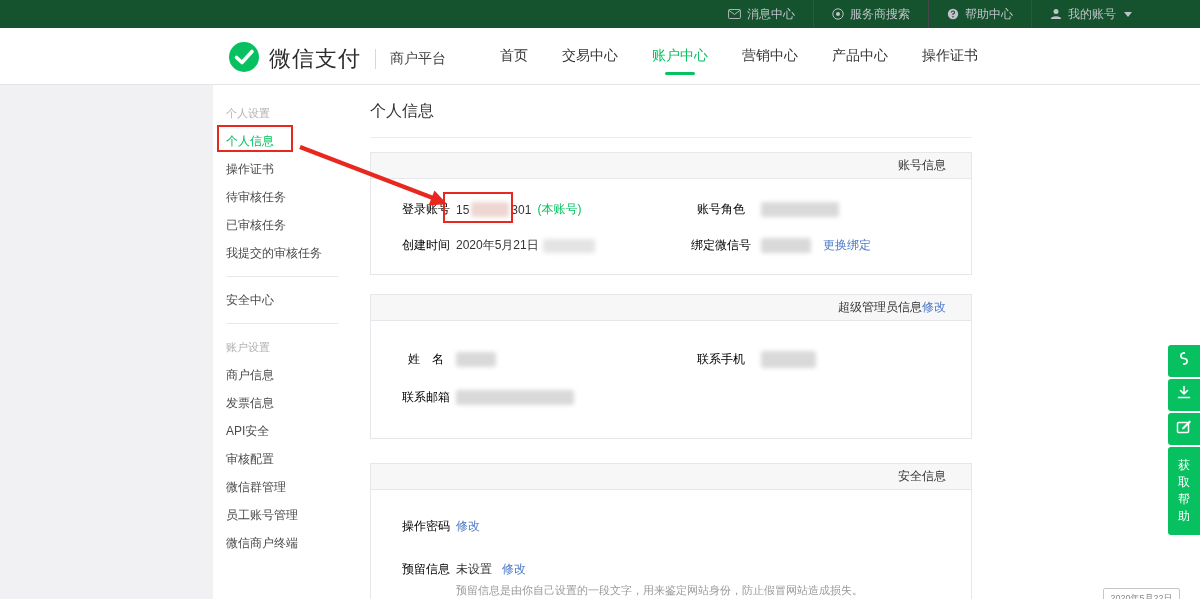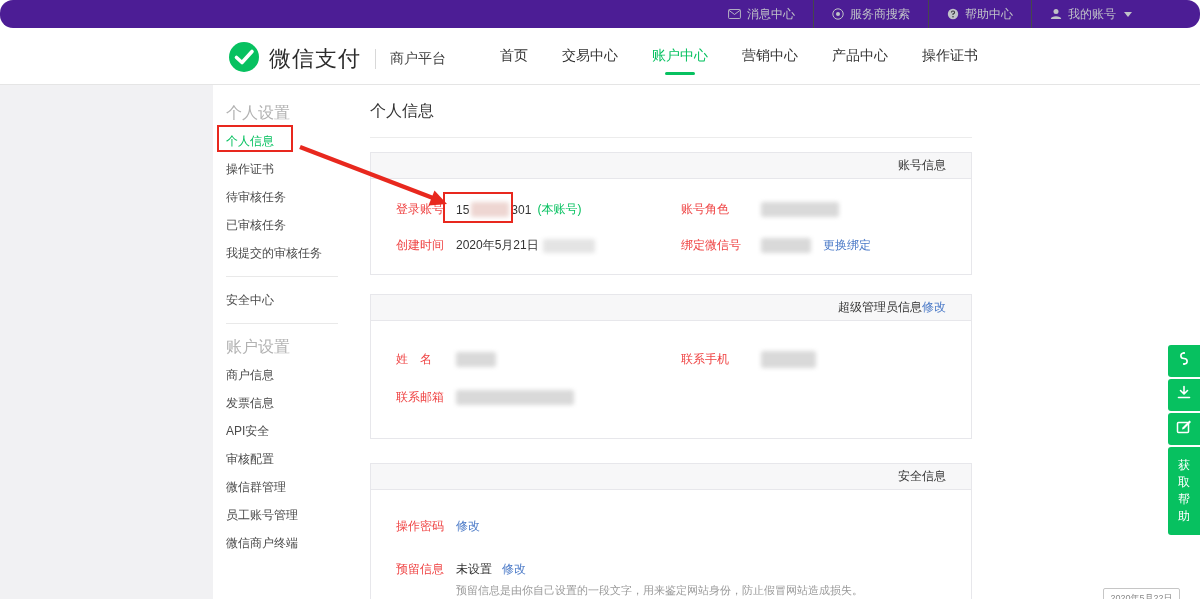--- a/index.html
+++ b/index.html
@@ -1,55 +1,55 @@
 <!DOCTYPE html>
 <html><head>
 <meta charset="utf-8">
 <style>
   * { margin:0; padding:0; box-sizing:border-box; }
   html,body { width:1200px; height:599px; }
   body { font-family:"Liberation Sans","DejaVu Sans",sans-serif; background:#fff; position:relative; overflow:hidden; }
   .page { position:relative; width:1200px; height:599px; overflow:hidden; background:#fff; }
 
   
-  .topbar { position:absolute; left:0; top:0; width:1200px; height:28px; background:#4c1d95; display:flex; justify-content:flex-end; align-items:stretch; padding-right:50px;border-radius:13px; }
+  .topbar { position:absolute; left:0; top:0; width:1200px; height:28px; background:#14532d; display:flex; justify-content:flex-end; align-items:stretch; padding-right:50px; }
   .topbar-item { display:flex; align-items:center; gap:6px; padding:0 18px; font-size:12px; color:#c0c3c8; cursor:pointer; border-left:1px solid #46474c; }
   .topbar-item:first-child { border-left:none; }
   .topbar-item svg { display:block; }
   .caret-down { width:0; height:0; border-left:4px solid transparent; border-right:4px solid transparent; border-top:5px solid #c0c3c8; margin-left:2px; }
 
   
   .header { position:absolute; left:0; top:28px; width:1200px; height:57px; background:#fff; border-bottom:1px solid #e5e5e5; }
   .brand { position:absolute; left:228px; top:13px; display:flex; align-items:center; }
   .brand-name { font-size:22px; color:#2d2d2d; margin-left:9px; letter-spacing:1px; }
   .brand-divider { width:1px; height:20px; background:#d8d8d8; margin:0 14px; }
   .brand-platform { font-size:14px; color:#444; }
   .mainnav { position:absolute; right:222px; top:0; height:56px; display:flex; align-items:center; gap:34px; }
   .nav-item { font-size:14px; color:#333; cursor:pointer; position:relative; height:56px; display:flex; align-items:center; }
   .nav-item.active { color:#07c160; }
   .nav-item.active::after { content:""; position:absolute; left:50%; transform:translateX(-50%); bottom:9px; width:30px; height:3px; border-radius:2px; background:#07c160; }
 
   
   .left-gutter { position:absolute; left:0; top:85px; width:213px; height:514px; background:#f1f1f3; }
   .sidebar { position:absolute; left:213px; top:85px; width:132px; height:514px; background:#fff; padding:14px 0 0 13px; }
-  .side-header { height:28px; display:flex; align-items:center; font-size:16px; color:#b2b2b2; }
+  .side-header { height:28px; display:flex; align-items:center; font-size:11px; color:#b2b2b2; }
   .side-item { height:28px; display:flex; align-items:center; font-size:12px; color:#4a4a4a; cursor:pointer; }
   .side-item.active { color:#07c160; }
   .side-divider { width:112px; height:1px; background:#e9e9e9; margin:9px 0; }
 
   
   .main { position:absolute; left:370px; top:85px; width:602px; }
   .page-title { font-size:16px; color:#333; font-weight:normal; padding-top:16px; }
   .title-divider { width:602px; height:1px; background:#ececec; margin-top:15px; }
   .panel { border:1px solid #e7e7eb; margin-top:14px; background:#fff; }
   .panel-header { background:#f7f7f8; border-bottom:1px solid #e7e7eb; height:26px; display:flex; align-items:center; justify-content:flex-end; padding:0 25px 0 25px; font-size:12px; color:#333; }
   .panel-body { padding:22px 25px 20px 25px; }
   .frow { position:relative; display:flex; align-items:center; min-height:17px; margin-bottom:19px; font-size:12px; }
   .frow:last-child { margin-bottom:0; }
-  .lbl { width:60px; color:#ef4444; flex:none; }
+  .lbl { width:60px; color:#000000; flex:none;text-align:center; }
   .val { color:#333; display:flex; align-items:center; }
   .col2 { position:absolute; left:285px; top:0; display:flex; align-items:center; min-height:17px; }
   .col2 .lbl { width:80px; }
   .green-note { color:#07c160; margin-left:6px; }
   a.blue { color:#4a79c7; text-decoration:none; cursor:pointer; }
   .status-text { color:#333; margin-right:10px; }
 
   
   .blur { display:inline-block; border-radius:2px; filter:blur(2px); }
   .blur.gray  { background:#d9d9d9; }

